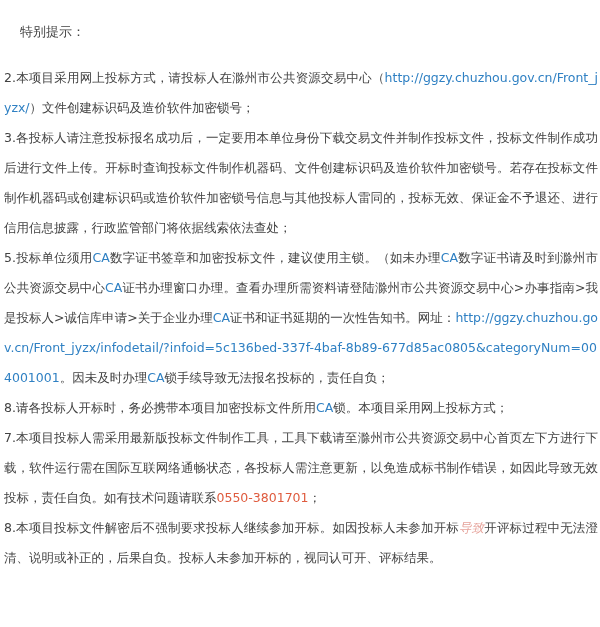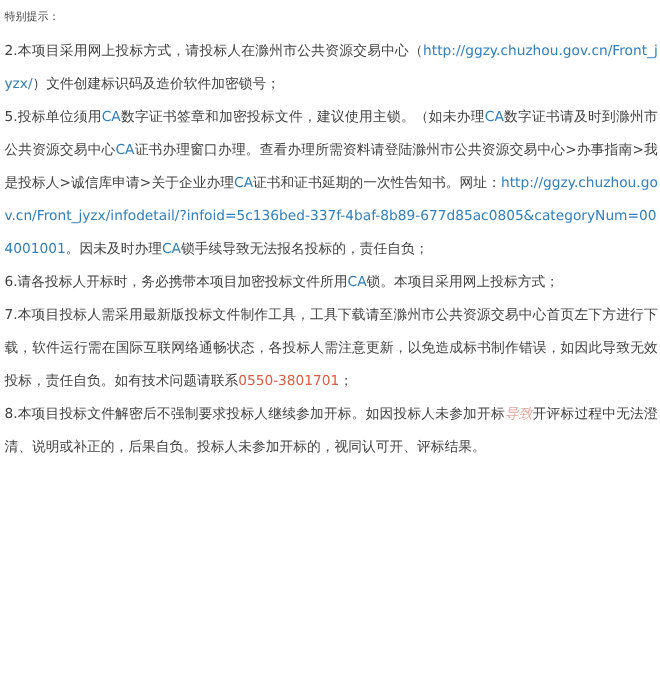--- a/index.html
+++ b/index.html
@@ -12,41 +12,42 @@
     height: 627px;
     box-sizing: border-box;
     overflow: hidden;
     padding: 1px 2px 0 4px;
     font-family: "DejaVu Sans", "Liberation Sans", sans-serif;
     font-size: 12.5px;
     color: var(--text-color, #424242);
     background: #ffffff;
   }
   .title {
-    margin: 0;
+    margin: 16px;
     line-height: 30px;
-    font-size: 10px;
+    font-size: 13px;
     font-weight: normal;
   }
   .para {
     margin: 0;
     line-height: 30px;
     text-align: justify;
     word-break: break-all;
   }
   .seg-text  { color: var(--text-color, #424242); }
   .seg-link  { color: var(--link-color, #2f80c3); cursor: pointer; text-decoration: none; }
   .seg-phone { color: var(--phone-color, #df5b3e); }
   .seg-faded { color: var(--faded-color, #e6a39b); font-style: italic; }
 </style>
 </head>
 <body>
 
 <div class="doc">
   <h1 class="title">特别提示：</h1>
   <div>
       <p class="para"><span class="seg-text">2.本项目采用网上投标方式，请投标人在滁州市公共资源交易中心（</span><span class="seg-link">http://ggzy.chuzhou.gov.cn/Front_jyzx/</span><span class="seg-text">）文件创建标识码及造价软件加密锁号；</span></p>
+      <p class="para"><span class="seg-text">3.各投标人请注意投标报名成功后，一定要用本单位身份下载交易文件并制作投标文件，投标文件制作成功后进行文件上传。开标时查询投标文件制作机器码、文件创建标识码及造价软件加密锁号。若存在投标文件制作机器码或创建标识码或造价软件加密锁号信息与其他投标人雷同的，投标无效、保证金不予退还、进行信用信息披露，行政监管部门将依据线索依法查处；</span></p>
       <p class="para"><span class="seg-text">5.投标单位须用</span><span class="seg-link">CA</span><span class="seg-text">数字证书签章和加密投标文件，建议使用主锁。（如未办理</span><span class="seg-link">CA</span><span class="seg-text">数字证书请及时到滁州市公共资源交易中心</span><span class="seg-link">CA</span><span class="seg-text">证书办理窗口办理。查看办理所需资料请登陆滁州市公共资源交易中心&gt;办事指南&gt;我是投标人&gt;诚信库申请&gt;关于企业办理</span><span class="seg-link">CA</span><span class="seg-text">证书和证书延期的一次性告知书。网址：</span><span class="seg-link">http://ggzy.chuzhou.gov.cn/Front_jyzx/infodetail/?infoid=5c136bed-337f-4baf-8b89-677d85ac0805&amp;categoryNum=004001001</span><span class="seg-text">。因未及时办理</span><span class="seg-link">CA</span><span class="seg-text">锁手续导致无法报名投标的，责任自负；</span></p>
-      <p class="para"><span class="seg-text">6.请各投标人开标时，务必携带本项目加密投标文件所用</span><span class="seg-link">CA</span><span class="seg-text">锁。本项目采用网上投标方式；</span></p>
+      <p class="para"><span class="seg-text">8.请各投标人开标时，务必携带本项目加密投标文件所用</span><span class="seg-link">CA</span><span class="seg-text">锁。本项目采用网上投标方式；</span></p>
       <p class="para"><span class="seg-text">7.本项目投标人需采用最新版投标文件制作工具，工具下载请至滁州市公共资源交易中心首页左下方进行下载，软件运行需在国际互联网络通畅状态，各投标人需注意更新，以免造成标书制作错误，如因此导致无效投标，责任自负。如有技术问题请联系</span><span class="seg-phone">0550-3801701</span><span class="seg-text">；</span></p>
       <p class="para"><span class="seg-text">8.本项目投标文件解密后不强制要求投标人继续参加开标。如因投标人未参加开标</span><span class="seg-faded">导致</span><span class="seg-text">开评标过程中无法澄清、说明或补正的，后果自负。投标人未参加开标的，视同认可开、评标结果。</span></p>
     </div>
 </div>
 
 </body></html>

